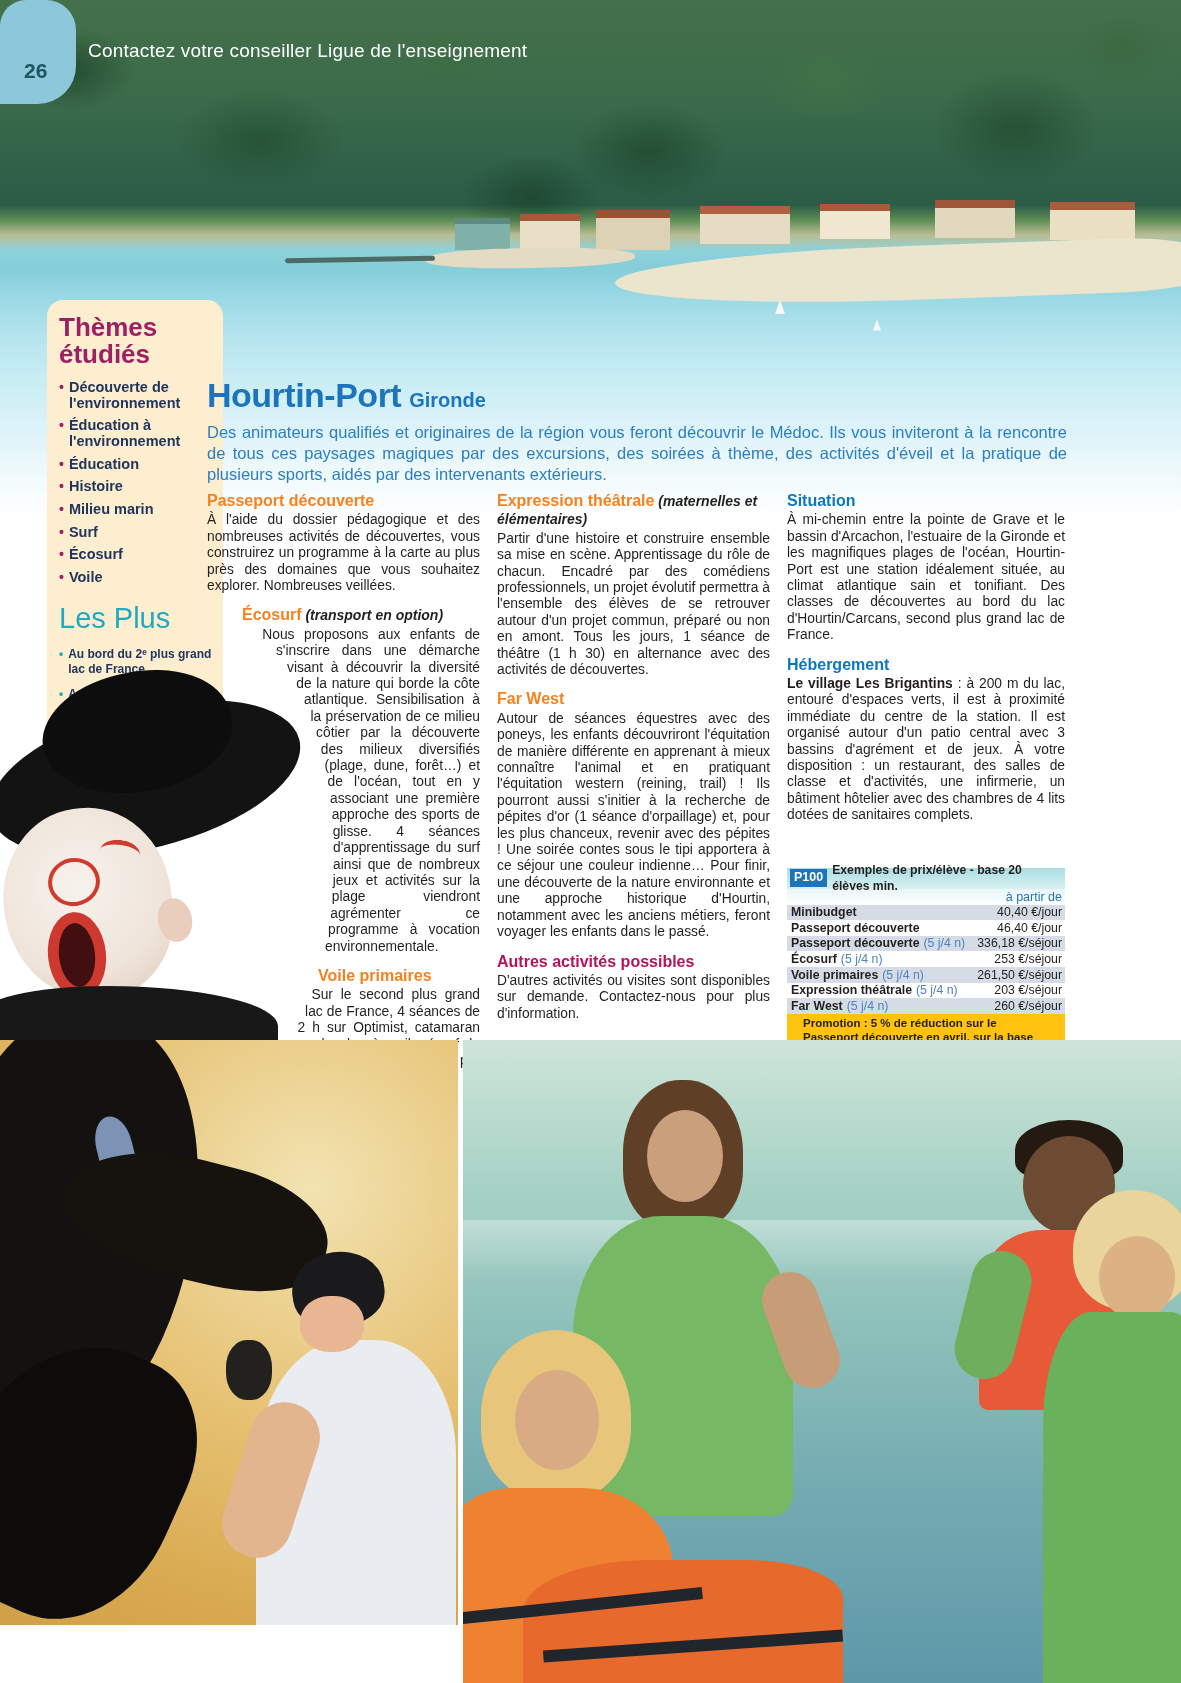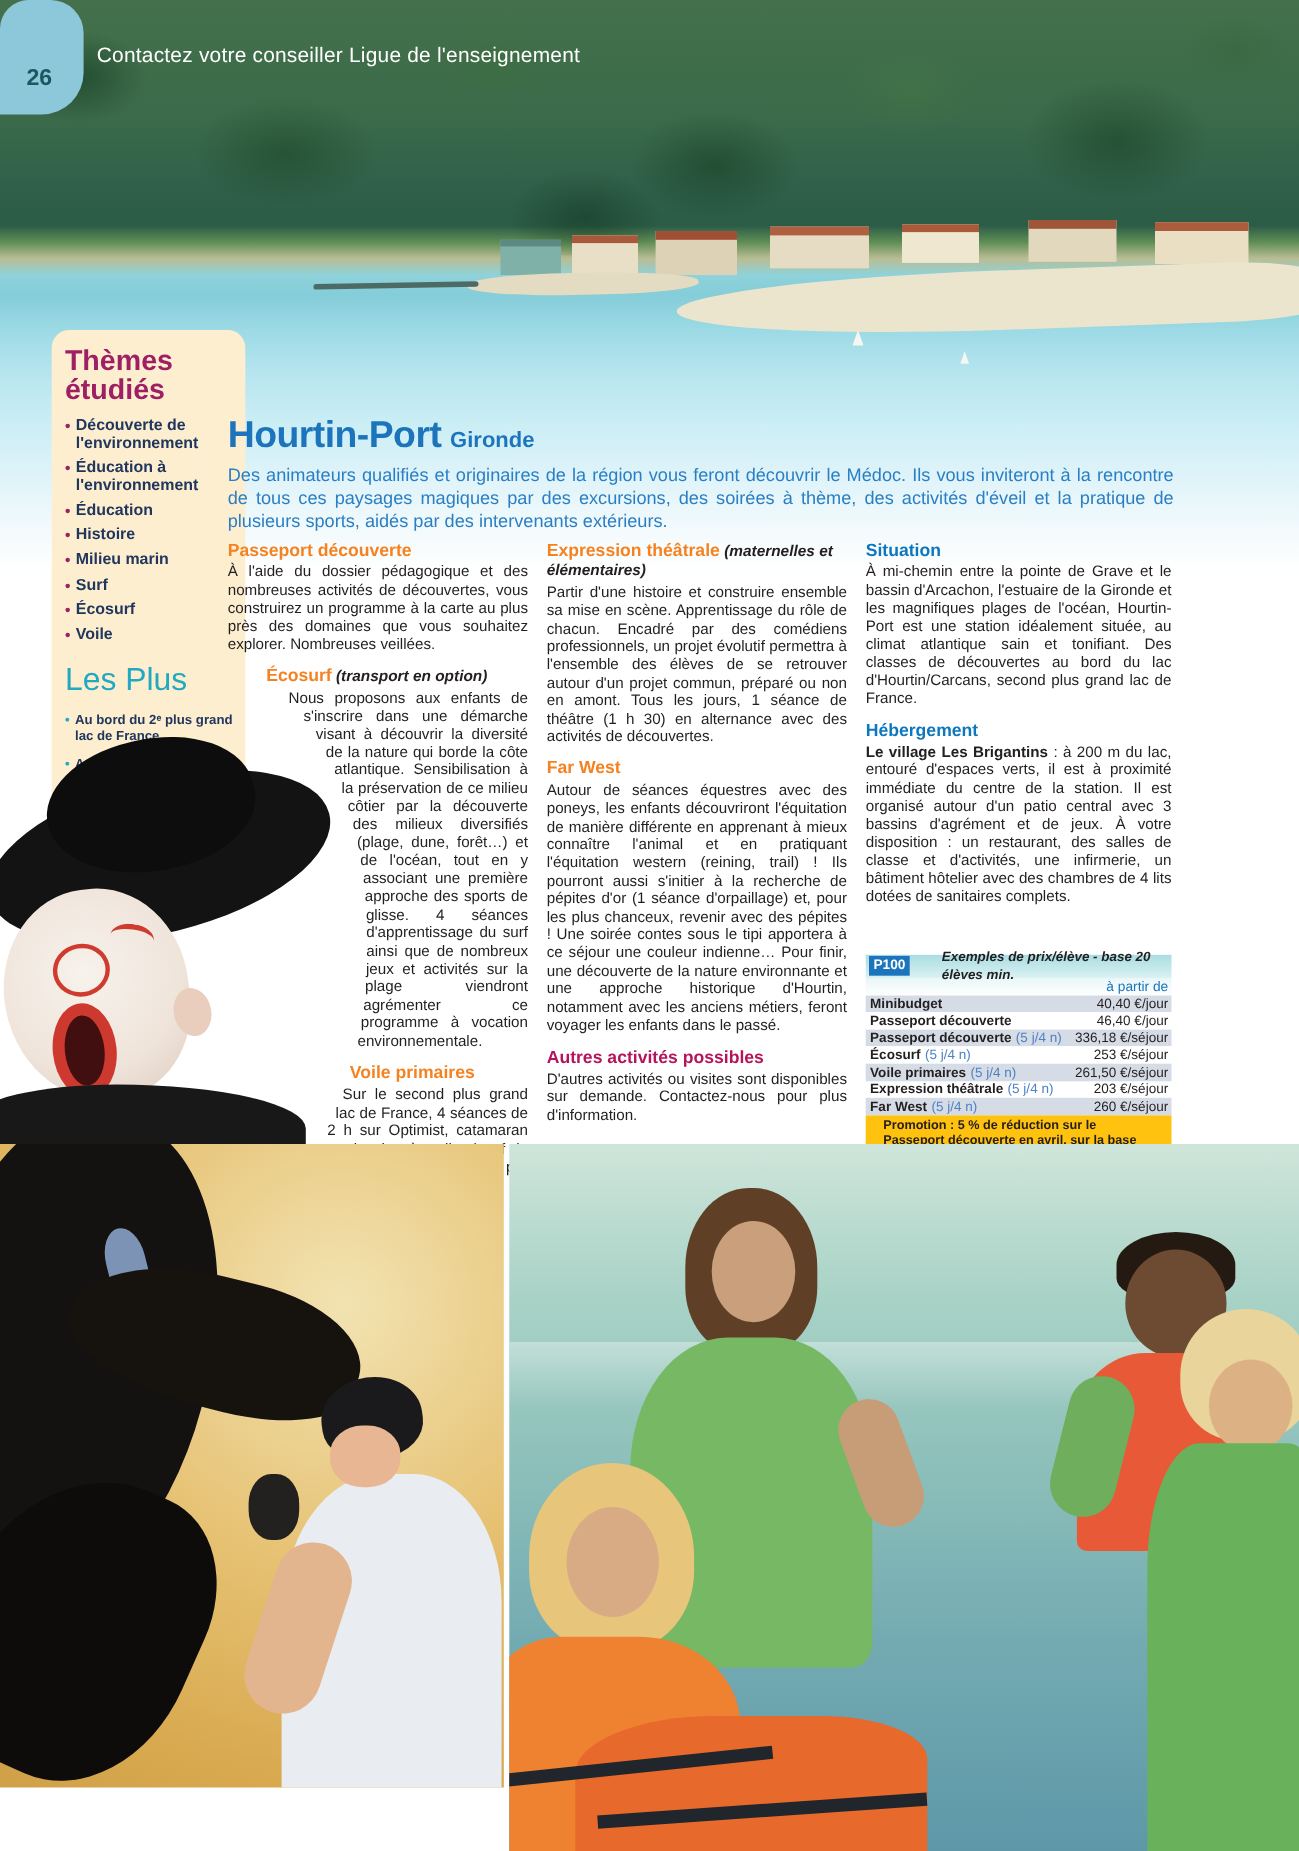--- a/index.html
+++ b/index.html
@@ -97,21 +97,21 @@
   .col p{margin:0 0 2px 0;}
   .lead-bold{font-weight:bold;}
   .clown-float{float:left;width:150px;height:525px;margin:178px 0 0 -22px;
     shape-outside:ellipse(150px 250px at -30px 52%);shape-margin:6px;}
 
   
   .price-table{margin-top:44px;text-align:left;}
   .pt-head{display:flex;align-items:center;height:19px;padding:1px 3px 1px 3px;
     background:linear-gradient(180deg,#aadde2 0%,#d9f1f2 100%);}
   .pt-code{background:#1c75bc;color:#fff;font-weight:bold;font-size:12.5px;padding:0 4px 1px 4px;margin-right:5px;}
-  .pt-caption{font-size:12.2px;font-weight:bold;font-style:italic;color:#231f20;margin-left:24px;}
+  .pt-caption{font-size:12.2px;font-weight:bold;color:#231f20;}
   .pt-from{height:16px;background:linear-gradient(180deg,#e9f6f7 0%,#ffffff 100%);
     text-align:right;font-size:12.5px;color:#1c75bc;padding-right:3px;line-height:16px;}
   .pt-row{display:flex;align-items:center;height:15.6px;font-size:12.3px;padding:0 3px 0 4px;}
   .pt-row:nth-child(odd){background:#d5dce6;}
   .pt-row .lbl{font-weight:bold;color:#231f20;white-space:nowrap;}
   .pt-row .det{color:#4d82c4;margin-left:4px;white-space:nowrap;}
   .pt-row .price{margin-left:auto;color:#231f20;white-space:nowrap;}
   .pt-promo{background:#ffc20e;font-size:11.5px;font-weight:bold;line-height:14.5px;
     padding:2px 16px;color:#231f20;text-align:left;}
 

